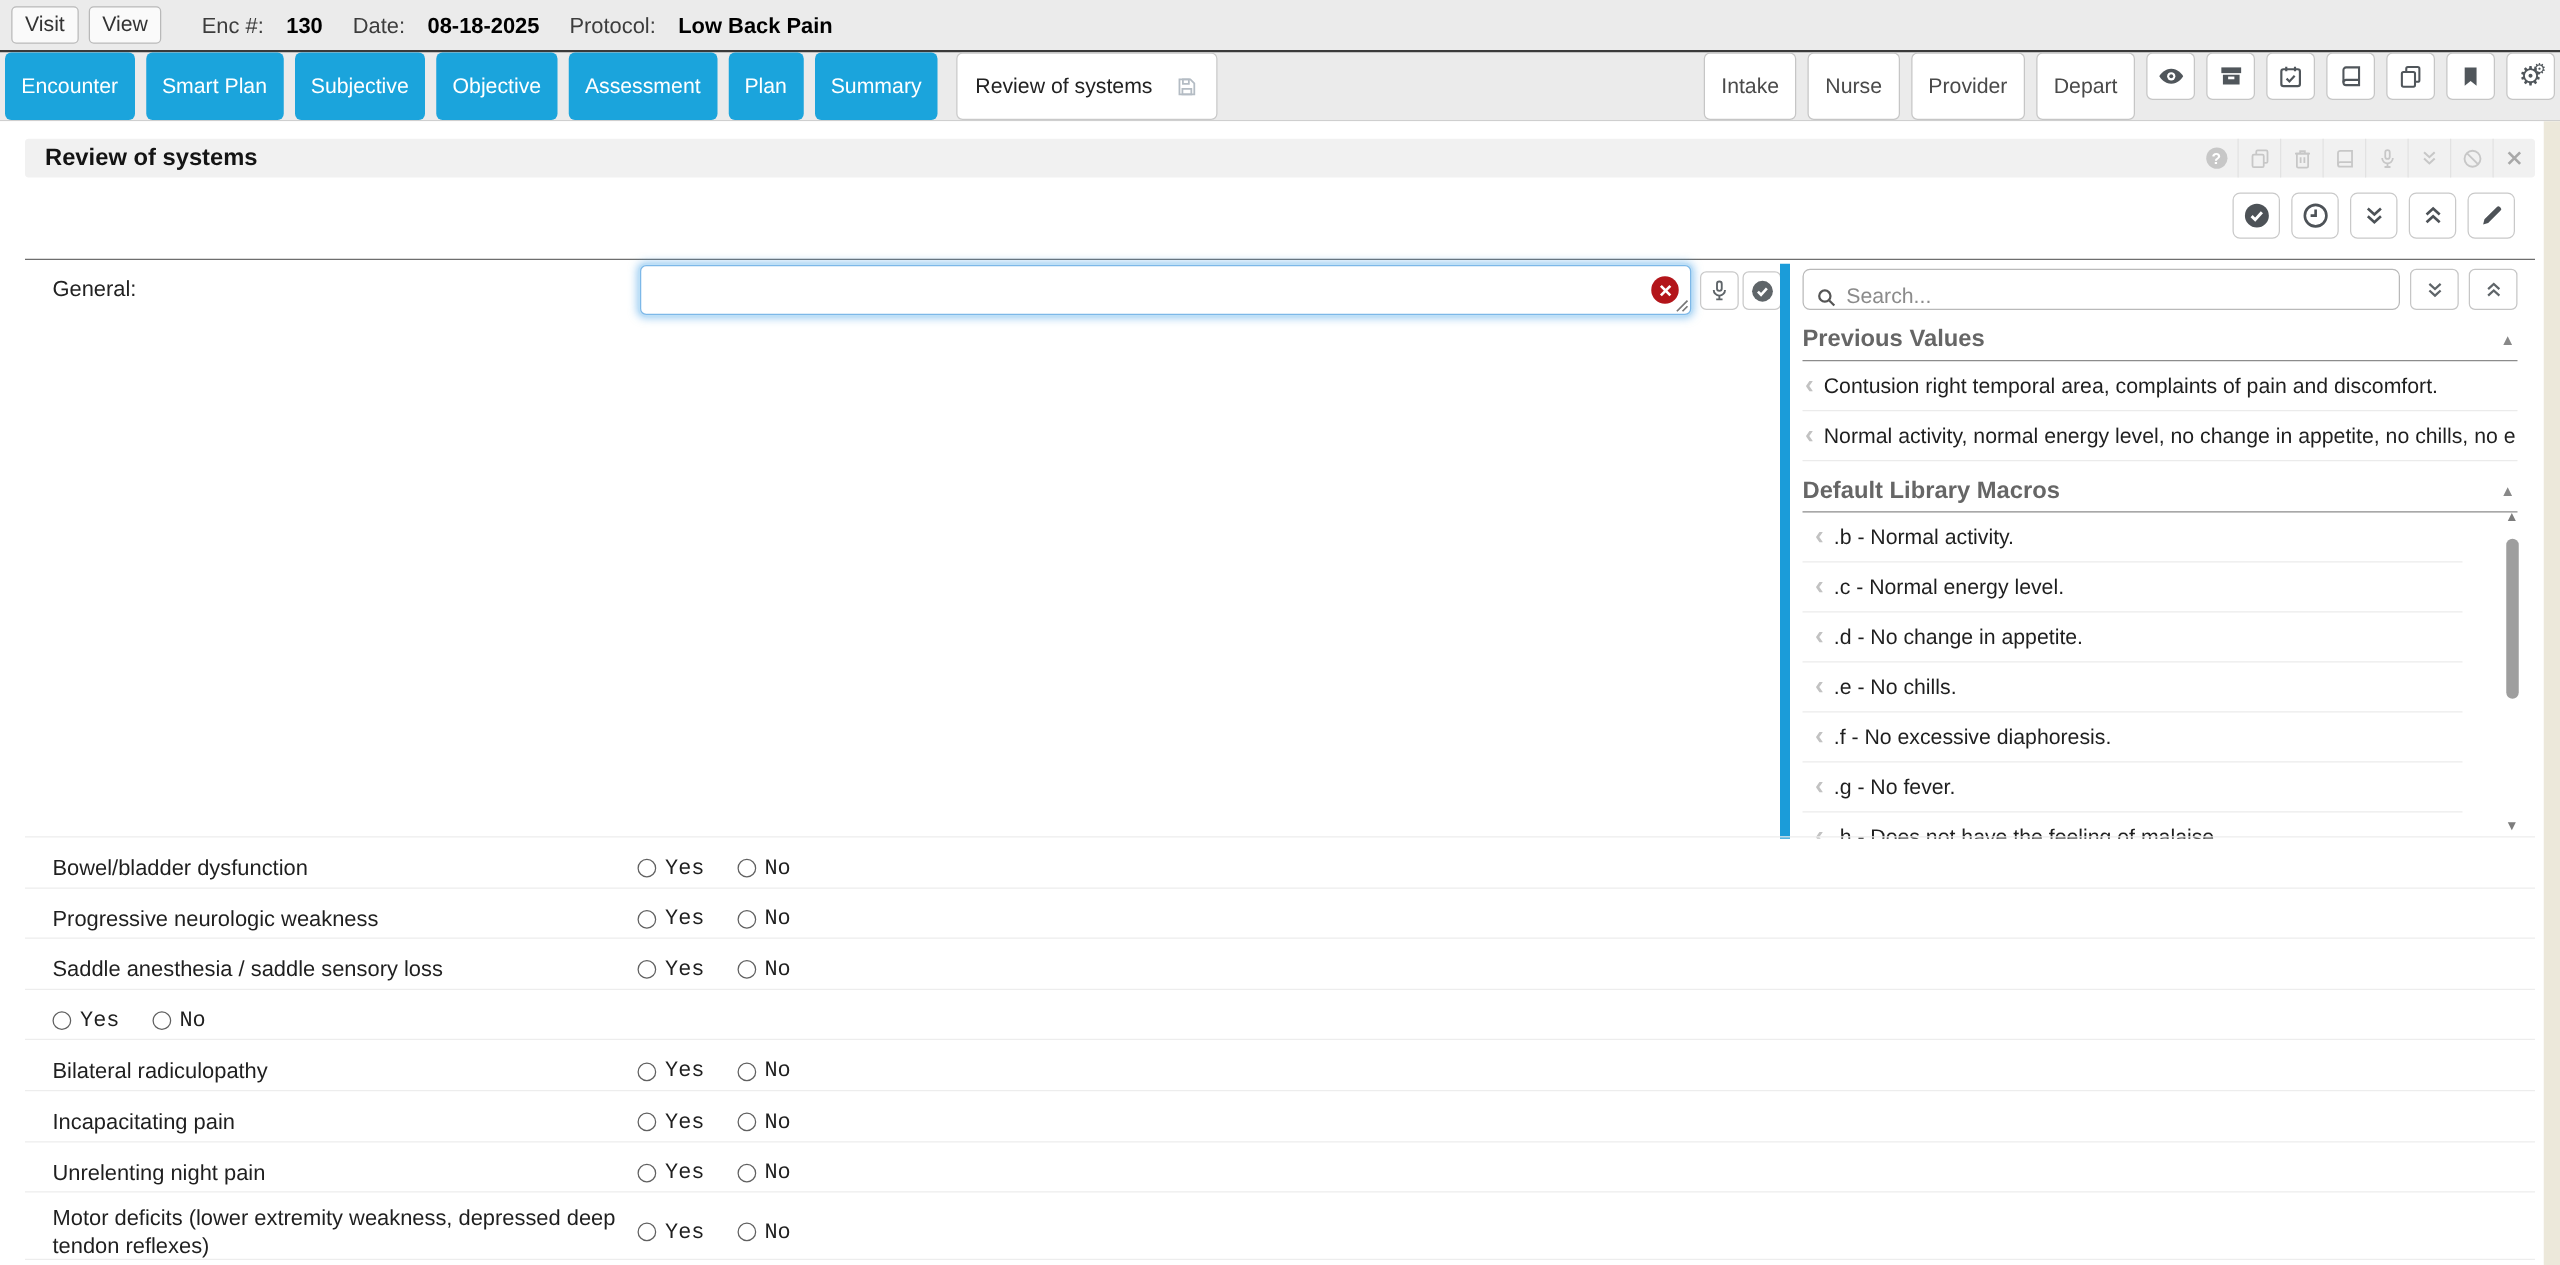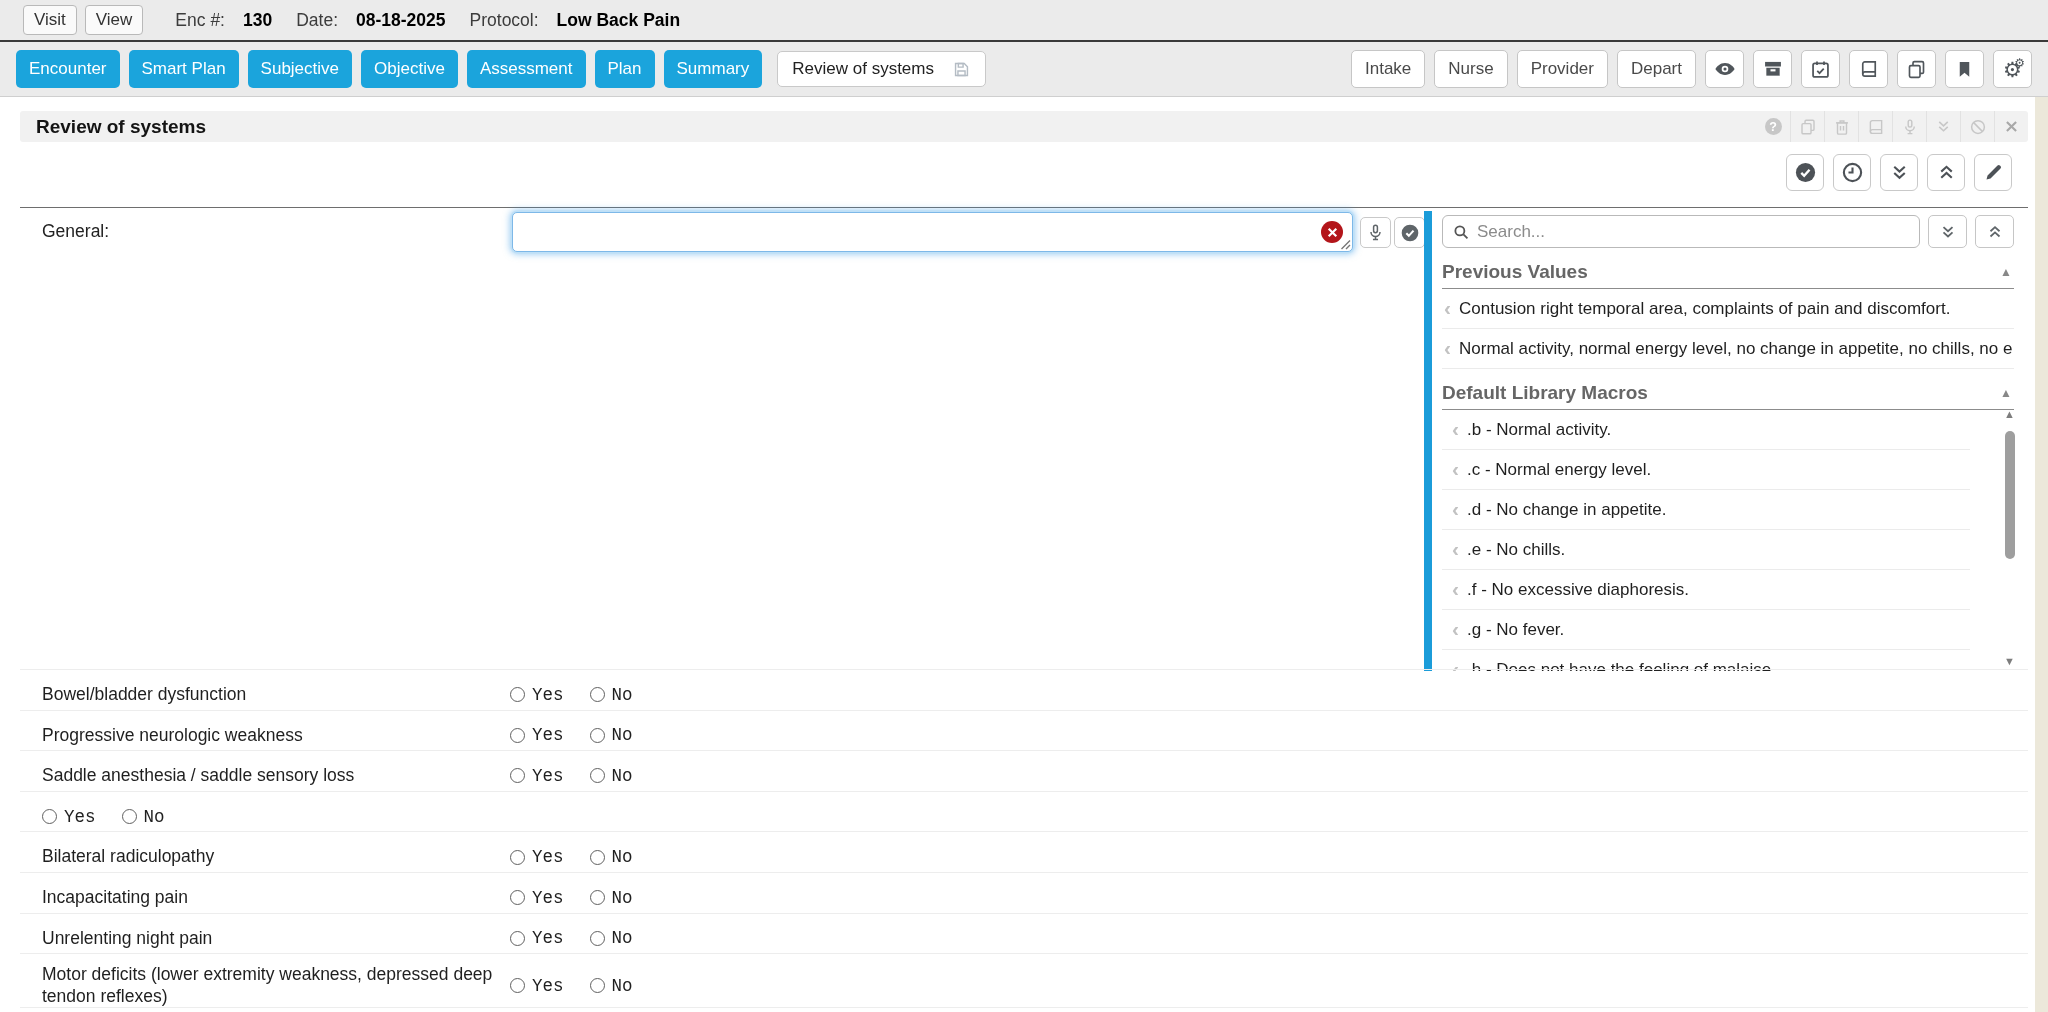--- a/index.html
+++ b/index.html
@@ -1,27 +1,27 @@
 <!DOCTYPE html>
 <html><head>
 <meta charset="utf-8">
 <style>
   * { margin:0; padding:0; box-sizing:border-box; }
   html,body { width:2048px; height:1012px; }
   body { font-family:"Liberation Sans","DejaVu Sans",sans-serif; background:#fff; color:#1f1f1f; overflow:hidden; }
   .page { position:relative; width:2048px; height:1012px; overflow:hidden; }
 
   
-  .topbar { height:42px; background:#ebebeb; border-bottom:2px solid #3a3a3a; display:flex; align-items:center; padding:0 23px; font-size:17.5px; }
+  .topbar { height:42px; background:#ebebeb; border-bottom:2px solid #3a3a3a; display:flex; align-items:center; padding:0 9px; font-size:17.5px; }
   .tb-btn { background:#fafafa; border:1px solid #b9b9b9; border-radius:4px; color:#333; font-size:17px; padding:4px 10px; margin-right:8px; font-family:inherit; cursor:pointer; }
   .tb-group { margin-left:24px; color:#3c3c3c; white-space:nowrap; }
   .tb-value { font-weight:bold; color:#000; margin-left:18px; }
 
   
-  .toolbar { height:55px; background:#ebebeb; border-bottom:1px solid #cfcfcf; display:flex; align-items:center; padding:0 16px; }
+  .toolbar { height:55px; background:#ebebeb; border-bottom:1px solid #cfcfcf; display:flex; padding:0 4px; }
   .nav-btn { background:#1BA4DC; color:#fff; border:none; border-radius:5px; font-size:17px; font-family:inherit; padding:9px 13px; margin-right:9px; cursor:pointer; }
   .tab-active { background:#fff; border:1px solid #c9c9c9; border-radius:5px; padding:7px 14px; margin-left:6px; display:flex; align-items:center; gap:18px; font-size:17px; color:#222; cursor:pointer; }
   .tab-active .icon { color:#b4bcc4; display:flex; }
   .spacer { flex:1; }
   .wt-btn { background:#fff; border:1px solid #c6c6c6; border-radius:5px; color:#4a4a4a; font-size:17px; font-family:inherit; padding:8px 13px; margin-left:9px; cursor:pointer; }
   .icon-btn { background:#fff; border:1px solid #c6c6c6; border-radius:5px; width:39px; height:38px; margin-left:9px; display:flex; align-items:center; justify-content:center; color:#50565b; cursor:pointer; position:relative; }
   .gear-main { font-size:21px; line-height:1; color:#50565b; }
   .gear-small { position:absolute; font-size:12px; line-height:1; color:#50565b; top:6px; right:6px; }
 
   
@@ -46,21 +46,21 @@
   .gen-textarea { width:100%; height:100%; resize:none; border:1px solid #7db8e8; border-radius:5px; outline:none; box-shadow:0 0 0 1.5px #bfe0f7, 0 0 7px 2px rgba(66,158,229,.55); font-family:inherit; font-size:17px; padding:6px 40px 6px 10px; }
   .clear-btn { position:absolute; right:10px; top:9px; width:22px; height:22px; border-radius:50%; background:#b3151a; display:flex; align-items:center; justify-content:center; cursor:pointer; }
   .grip { position:absolute; right:2px; bottom:2px; cursor:nwse-resize; color:#777; display:flex; }
   .sq-btn { position:absolute; width:31px; height:31px; background:#fff; border:1px solid #c9c9c9; border-radius:5px; display:flex; align-items:center; justify-content:center; color:#5f6569; cursor:pointer; }
   .mic-btn { left:1360px; top:120px; }
   .ok-btn { left:1394px; top:120px; }
 
   
   .sidebar { position:absolute; left:1424px; top:114px; width:598px; height:460px; border-left:8px solid #1B9CD9; padding:4px 8px 0 10px; overflow:hidden; }
   .search-row { display:flex; gap:8px; }
-  .search-box { flex:1; height:33px; border:1px solid #b9b9b9; border-radius:6px; display:flex; align-items:center; padding:0 9px; gap:7px; color:#555; background:#fff; }
+  .search-box { flex:1; height:33px; border:1px solid #b9b9b9; border-radius:6px; display:flex; align-items:flex-end; padding:0 9px; gap:7px; color:#555; background:#fff; }
   .search-box input { border:none; outline:none; flex:1; font-family:inherit; font-size:17px; color:#333; background:transparent; }
   .search-box input::placeholder { color:#8b8b8b; }
   .chev-btn { width:39px; height:33px; background:#fff; border:1px solid #c6c6c6; border-radius:5px; display:flex; align-items:center; justify-content:center; color:#5f6569; cursor:pointer; }
   .sec-header { margin-top:13px; display:flex; align-items:center; justify-content:space-between; border-bottom:1px solid #8c8c8c; padding:0 2px 5px 0; cursor:pointer; }
   .sec-title { font-size:19px; font-weight:bold; color:#666; }
   .tri { font-size:12px; color:#888; }
   .sb-item { display:flex; align-items:flex-start; gap:8px; padding:10px 2px 9px 2px; border-bottom:1px solid #ebebeb; font-size:17px; color:#1f1f1f; cursor:pointer; }
   .sb-item.trunc .sb-text { white-space:nowrap; overflow:hidden; }
   .sb-item .chv { color:#c2c2c2; font-size:21px; line-height:17px; font-weight:bold; }
   .macro-list { position:relative; padding-right:44px; }

